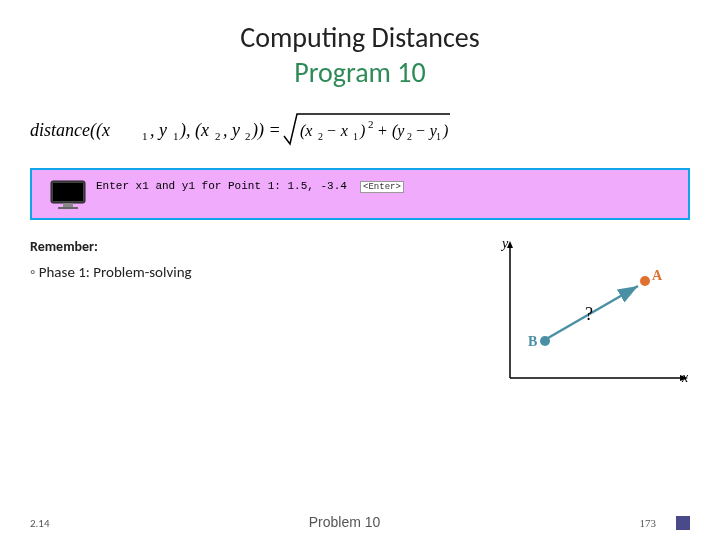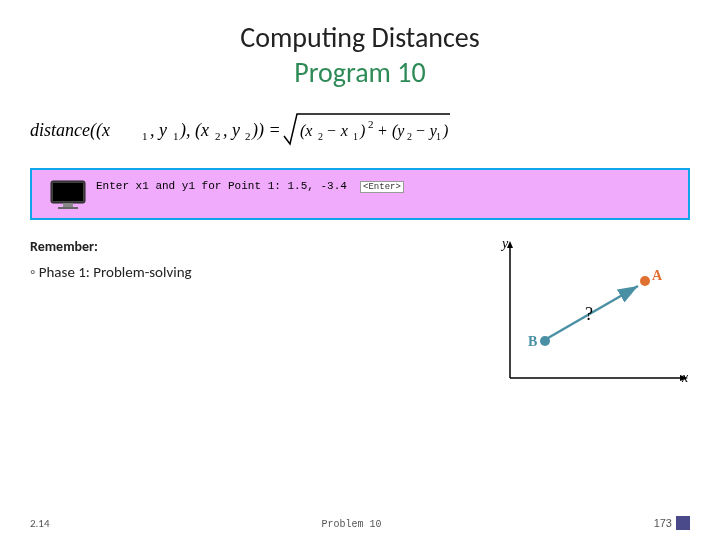--- a/index.html
+++ b/index.html
@@ -143,32 +143,32 @@
       border-top: none;
     }
 
     .footer-left {
       font-size: 11px;
       color: #555;
       font-family: 'Calibri', 'Arial', sans-serif;
     }
 
     .footer-center {
-      font-size: 10px;
-      color: #555;
-      font-family: Liberation Mono, monospace;
+      font-size: 14px;
+      color: #555;
+      font-family: Liberation Sans, sans-serif;
     }
 
     .footer-right {
       font-size: 11px;
       color: #555;
-      font-family: Liberation Sans, sans-serif;
+      font-family: Liberation Serif, serif;
       display: flex;
       align-items: center;
-      gap: 4px;
+      gap: 20px;
     }
 
     .footer-icon {
       width: 14px;
       height: 14px;
       background: #4a4a8a;
       display: inline-block;
     }
   </style>
 </head>

